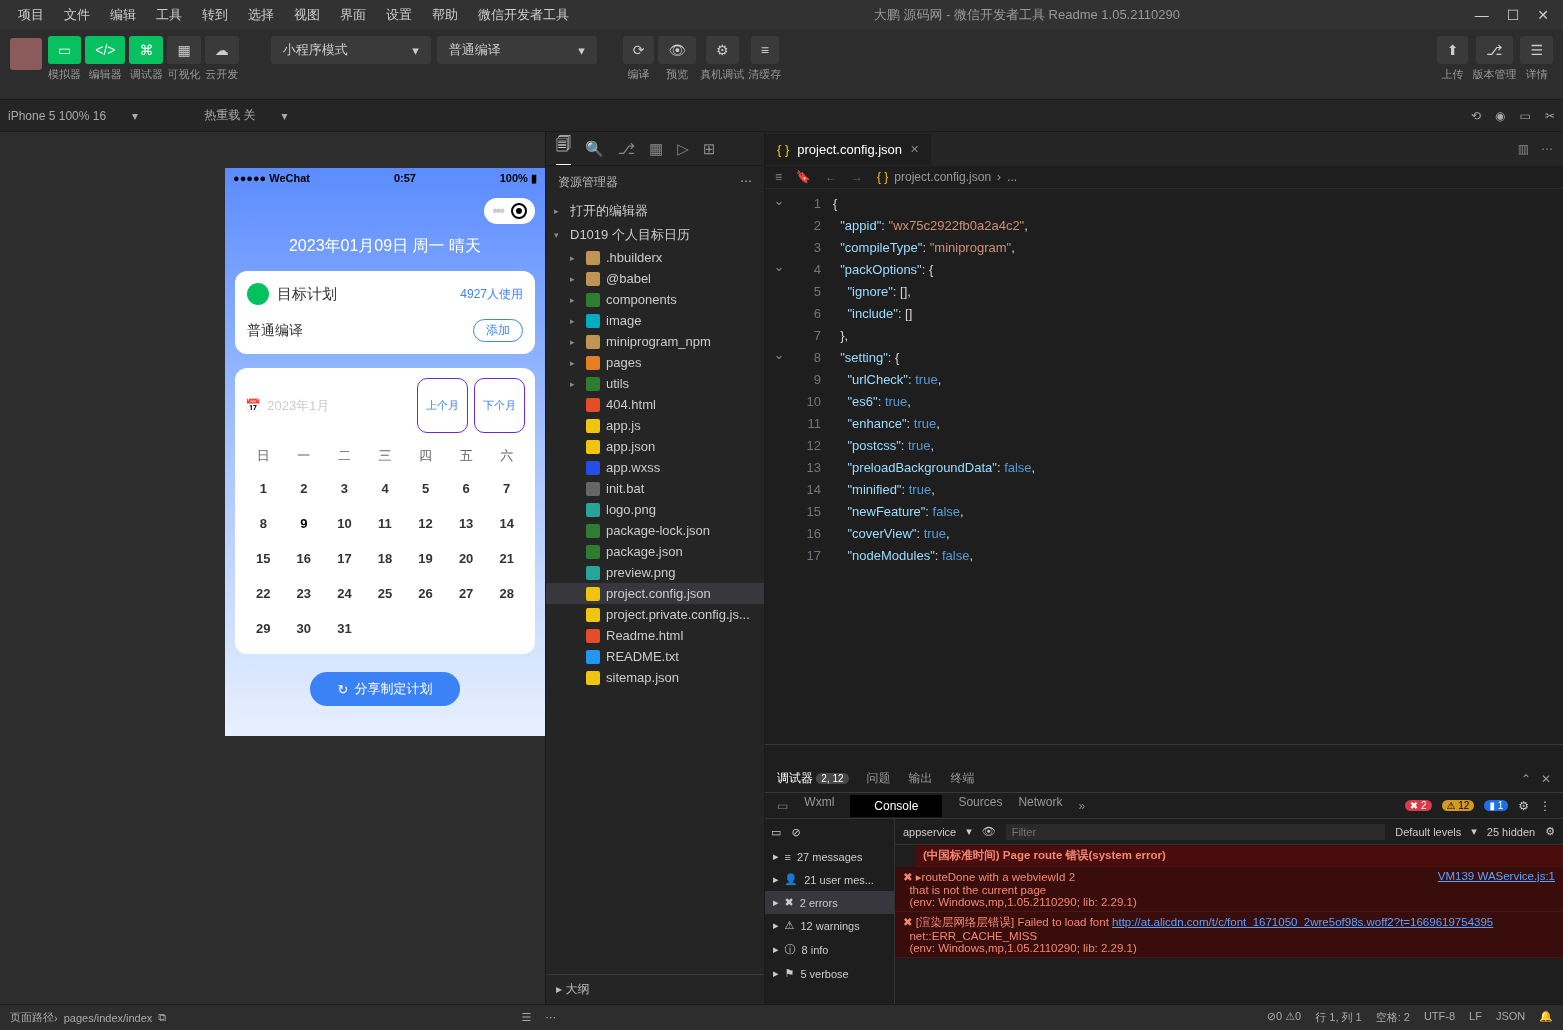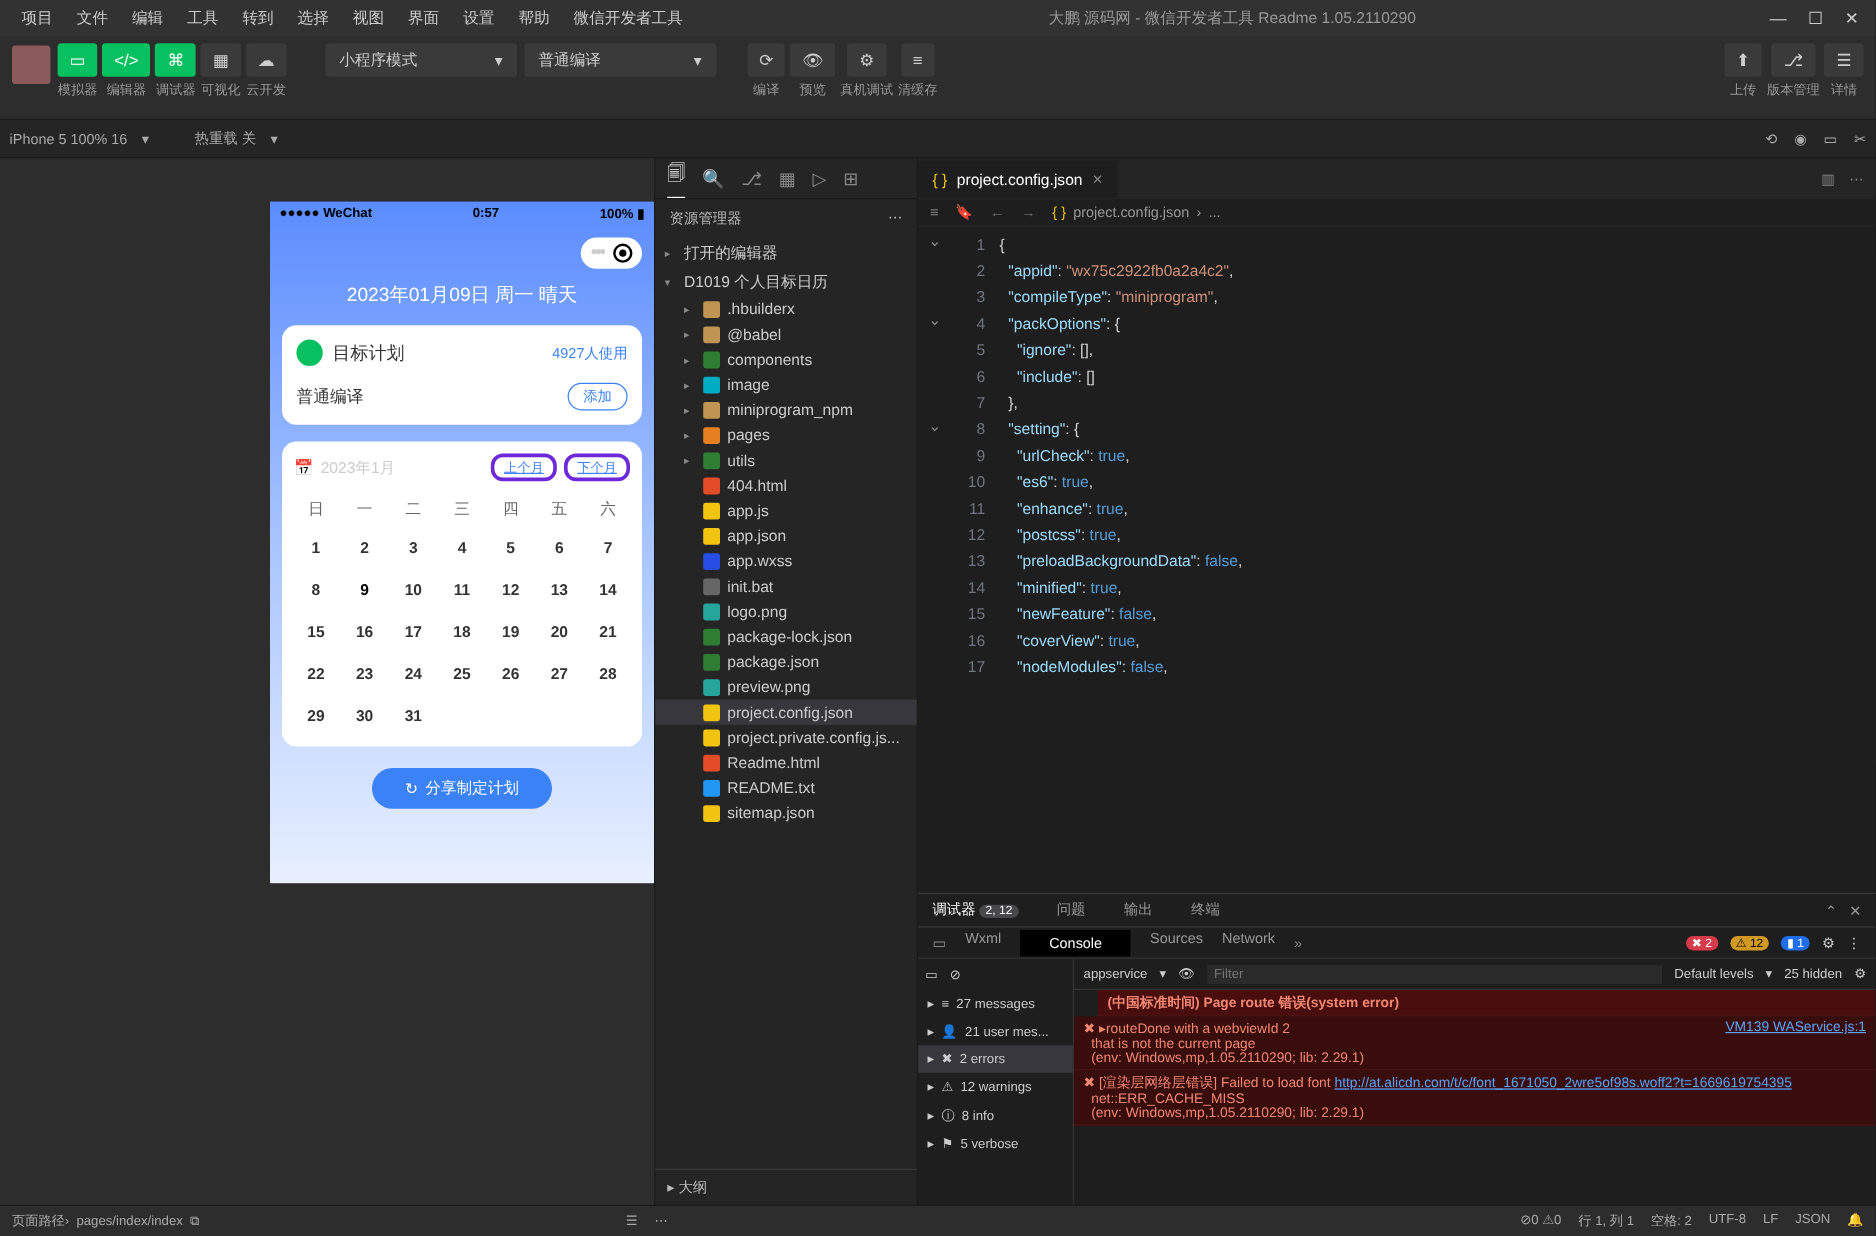--- a/index.html
+++ b/index.html
@@ -17,21 +17,21 @@
 .toolbar .avatar { width: 32px; height: 32px; background: #8b5a5a; border-radius: 3px; margin-top: 2px; }
 .toolbar .btn-group { display: flex; flex-direction: column; align-items: center; gap: 3px; }
 .toolbar .green-btn { background: #07c160; color: #fff; padding: 6px 10px; border-radius: 3px; font-size: 14px; }
 .toolbar .gray-btn { background: #3a3a3a; color: #ccc; padding: 6px 10px; border-radius: 3px; font-size: 14px; }
 .toolbar .label { font-size: 11px; color: #999; }
 .toolbar .dropdown { background: #3a3a3a; padding: 5px 12px; border-radius: 3px; min-width: 160px; display: flex; justify-content: space-between; align-items: center; color: #ccc; font-size: 13px; }
 .toolbar .spacer { flex: 1; }
 
 
 .subbar { height: 32px; background: #252526; display: flex; align-items: center; padding: 0 8px; color: #aaa; font-size: 12px; border-bottom: 1px solid #1a1a1a; }
-.subbar .left { display: flex; gap: 12px; align-items: center; }
+.subbar .left { display: flex; gap: 26px; align-items: center; }
 .subbar .icons { display: flex; gap: 14px; margin-left: auto; }
 
 
 .main { display: flex; height: calc(1030px - 30px - 70px - 32px - 26px); }
 
 
 .simulator { width: 545px; background: #2d2d2d; display: flex; flex-direction: column; align-items: flex-end; padding-top: 36px; position: relative; }
 .phone { width: 320px; height: 568px; background: linear-gradient(180deg, #5b8cff 0%, #a8c5ff 50%, #e8f0ff 100%); border-radius: 0; position: relative; overflow: hidden; font-family: -apple-system, sans-serif; }
 .phone .status-bar { height: 20px; display: flex; justify-content: space-between; align-items: center; padding: 0 8px; color: #000; font-size: 11px; font-weight: 600; }
 .phone .capsule { position: absolute; top: 30px; right: 10px; background: #fff; border-radius: 16px; padding: 4px 8px; display: flex; gap: 8px; align-items: center; }
@@ -42,21 +42,21 @@
 .phone .card { background: #fff; margin: 14px 10px; border-radius: 12px; padding: 12px; }
 .phone .card-head { display: flex; align-items: center; gap: 8px; }
 .phone .card-head .logo { width: 22px; height: 22px; background: #07c160; border-radius: 50%; }
 .phone .card-head .title { font-size: 15px; color: #333; font-weight: 500; }
 .phone .card-head .count { margin-left: auto; color: #3b82f6; font-size: 12px; }
 .phone .card-add { display: flex; justify-content: space-between; align-items: center; margin-top: 14px; }
 .phone .card-add .txt { font-size: 14px; color: #333; }
 .phone .card-add .btn { border: 1px solid #3b82f6; color: #3b82f6; padding: 2px 12px; border-radius: 12px; font-size: 12px; }
 .phone .cal-card { background: #fff; margin: 0 10px; border-radius: 12px; padding: 10px; }
 .phone .cal-head { display: flex; align-items: center; gap: 6px; font-size: 13px; }
-.phone .cal-head .pill { border: 3px solid #6d28d9; color: #3b82f6; padding: 1px 8px; border-radius: 10px; font-size: 11px; text-decoration: underline; }
+.phone .cal-head .pill { border: 1px solid #6d28d9; color: #3b82f6; padding: 19px 8px; border-radius: 10px; font-size: 11px; }
 .phone .cal-head .pills { margin-left: auto; display: flex; gap: 6px; }
 .phone .cal-grid { display: grid; grid-template-columns: repeat(7, 1fr); gap: 4px; margin-top: 10px; text-align: center; font-size: 13px; }
 .phone .cal-grid .wd { color: #666; font-weight: 500; padding: 4px 0; }
 .phone .cal-grid .d { color: #999; padding: 8px 0; }
 .phone .cal-grid .d.cur { color: #333; font-weight: 600; }
 .phone .cal-grid .d.today { color: #000; font-weight: 700; }
 .phone .share-btn { background: #3b82f6; color: #fff; margin: 18px auto; padding: 8px 28px; border-radius: 20px; font-size: 13px; display: flex; align-items: center; gap: 6px; width: fit-content; }
 
 
 .explorer { width: 220px; background: #252526; border-left: 1px solid #1a1a1a; border-right: 1px solid #1a1a1a; display: flex; flex-direction: column; }
@@ -83,21 +83,21 @@
 .gutter-icons { width: 28px; padding-top: 4px; color: #666; text-align: center; }
 .gutter { width: 40px; text-align: right; padding-right: 12px; color: #6e7681; line-height: 22px; padding-top: 4px; }
 .code { flex: 1; line-height: 22px; padding-top: 4px; white-space: pre; }
 .code .k { color: #9cdcfe; } 
 .code .s { color: #ce9178; } 
 .code .b { color: #569cd6; } 
 .code .p { color: #d4d4d4; } 
 
 
 .debug { height: 260px; border-top: 1px solid #3a3a3a; background: #1e1e1e; display: flex; flex-direction: column; }
-.debug-tabs { height: 28px; display: flex; align-items: center; gap: 32px; padding: 0 12px; font-size: 12px; color: #999; border-bottom: 1px solid #3a3a3a; }
+.debug-tabs { height: 28px; display: flex; align-items: center; gap: 18px; padding: 0 12px; font-size: 12px; color: #999; border-bottom: 1px solid #3a3a3a; margin-top: 20px; }
 .debug-tabs .active { color: #fff; }
 .debug-tabs .badge { background: #48484a; padding: 0 5px; border-radius: 7px; font-size: 10px; }
 .debug-subtabs { height: 26px; display: flex; align-items: center; gap: 16px; padding: 0 12px; font-size: 12px; border-bottom: 1px solid #333; }
 .debug-subtabs .item { color: #999; }
 .debug-subtabs .item.active { color: #fff; background: #000; padding: 4px 24px; }
 .debug-subtabs .right { margin-left: auto; display: flex; gap: 10px; align-items: center; }
 .debug-subtabs .b-err { background: #d73a49; color: #fff; padding: 0 5px; border-radius: 8px; font-size: 10px; }
 .debug-subtabs .b-warn { background: #d29922; color: #000; padding: 0 5px; border-radius: 8px; font-size: 10px; }
 .debug-subtabs .b-info { background: #1f6feb; color: #fff; padding: 0 5px; border-radius: 8px; font-size: 10px; }
 .debug-body { flex: 1; display: flex; }

